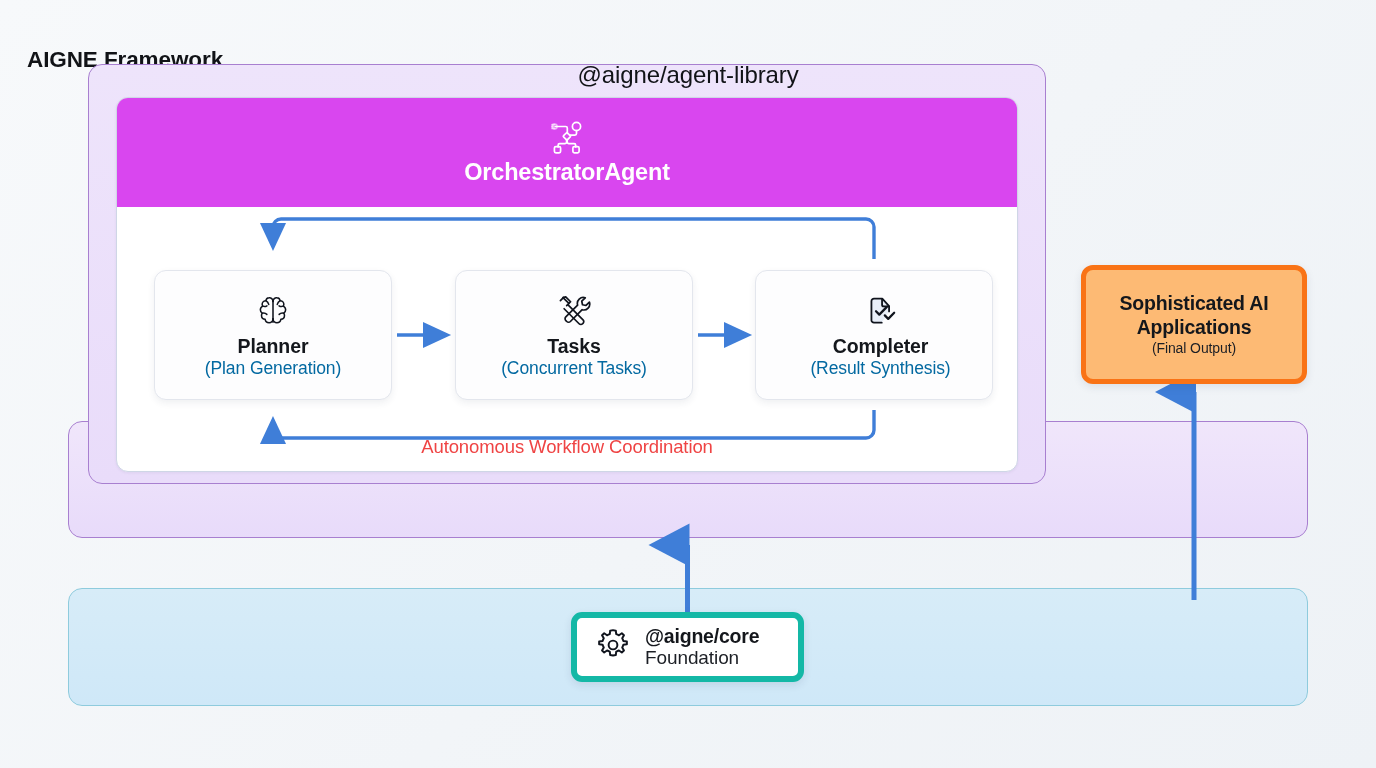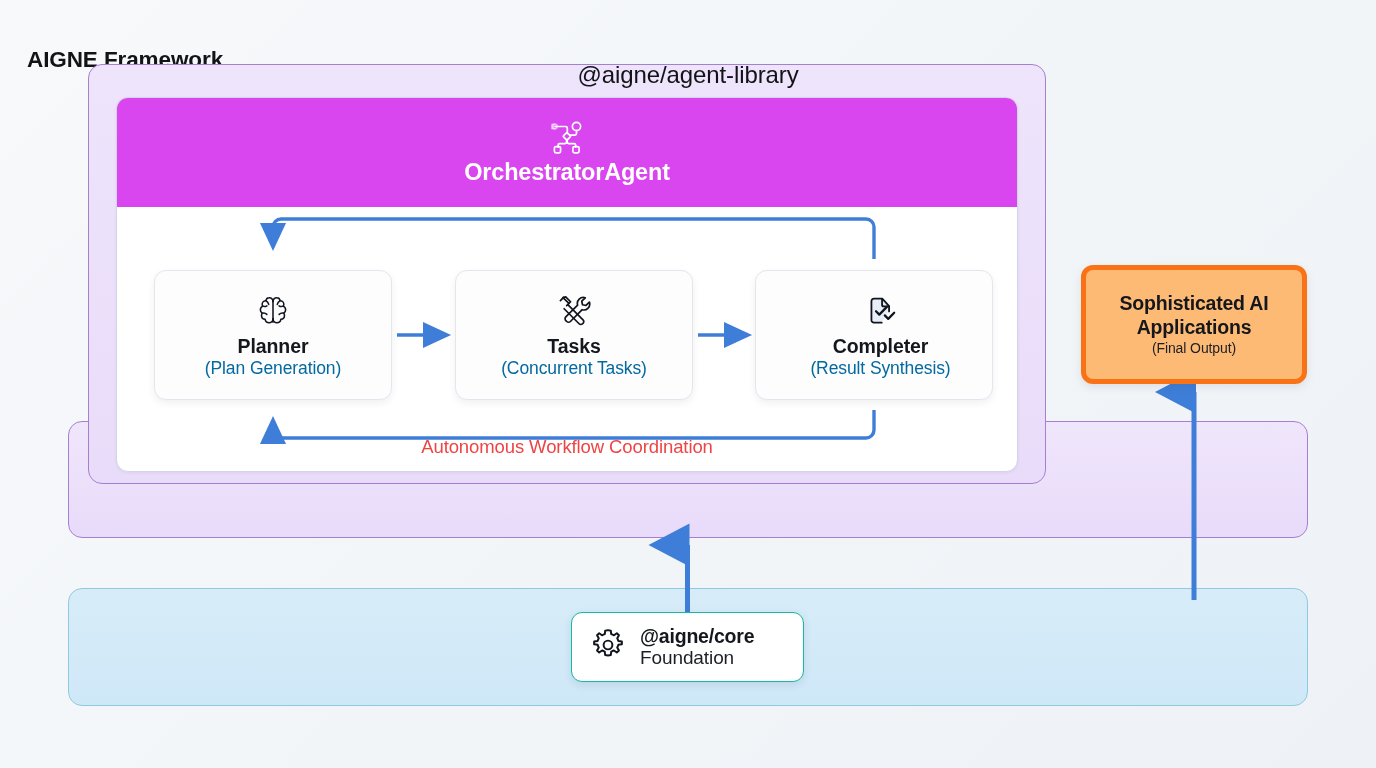--- a/index.html
+++ b/index.html
@@ -221,21 +221,21 @@
     letter-spacing: -0.1px;
   }
 
   .core-card {
     position: absolute;
     left: 571px;
     top: 612px;
     width: 233px;
     height: 70px;
     background: #ffffff;
-    border: 1px solid #14b8a6;
+    border: 6px solid #14b8a6;
     border-radius: 11px;
     display: flex;
     align-items: center;
     padding-left: 18px;
     gap: 14px;
     z-index: 7;
     box-shadow: 0 3px 8px rgba(40,50,80,0.11);
   }
   .core-text { display: flex; flex-direction: column; line-height: 1.14; }
   .core-title { font-size: 19.5px; font-weight: 700; color: #14171c; letter-spacing: -0.2px; }

